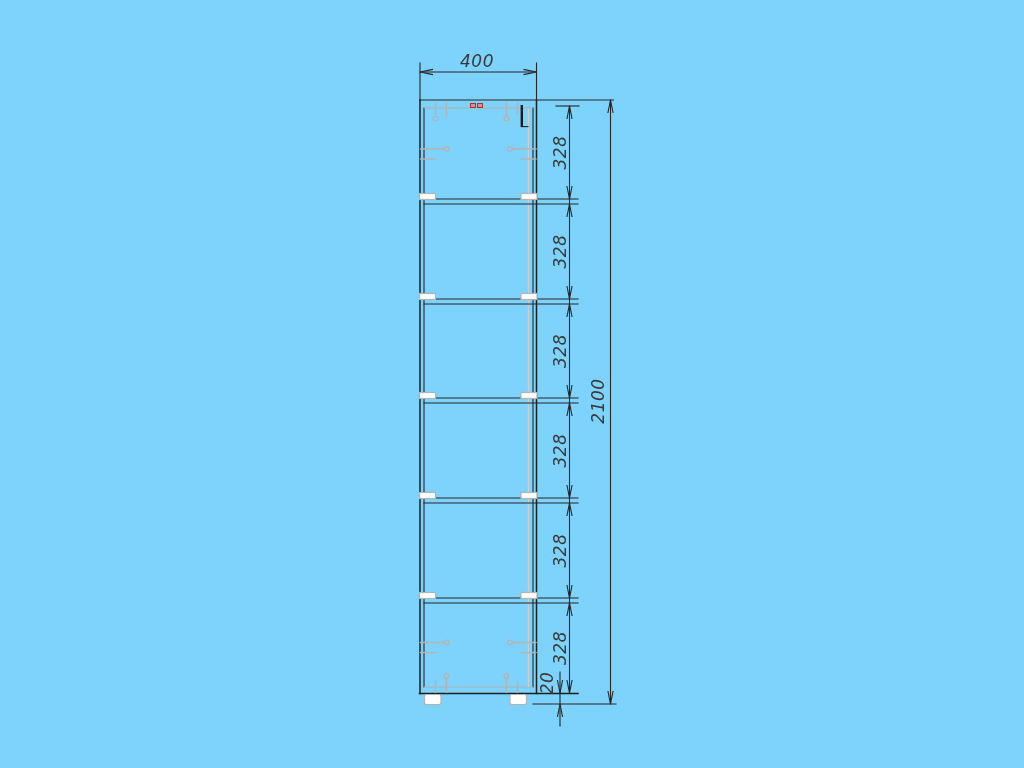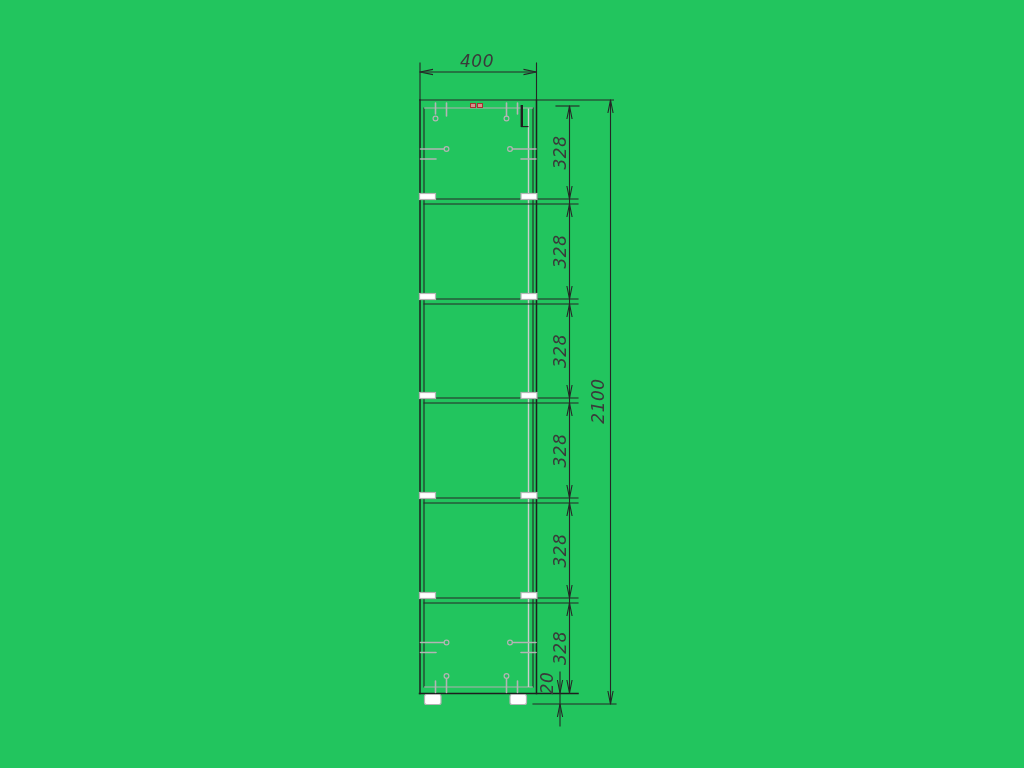--- a/index.html
+++ b/index.html
@@ -1,17 +1,17 @@
 <!DOCTYPE html>
 <html><head>
 <meta charset="utf-8">
 <style>
   html, body { margin: 0; padding: 0; background: #ffffff; }
   body { width: 1024px; height: 768px; overflow: hidden; }
-  .stage { position: relative; width: 1024px; height: 768px; background: #22c55e; }
+  .stage { position: relative; width: 1024px; height: 768px; background: #7dd3fc; }
   svg { display: block; }
   .ln   { stroke: #262626; stroke-width: 1.1; fill: none; stroke-linecap: square; }
   .ln2  { stroke: #1e1e1e; stroke-width: 1.5; fill: none; stroke-linecap: square; }
   .gray { stroke: #b0b0b0; stroke-width: 1.1; fill: none; }
   .faint{ stroke: #cccccc; stroke-width: 1.4; fill: none; }
   .hw   { stroke: #b4b4b4; stroke-width: 1.6; fill: none; stroke-linecap: round; }
   .hwc  { stroke: #b4b4b4; stroke-width: 1.2; fill: none; }
   .hwfill { fill: #ffffff; stroke: #b4b4b4; stroke-width: 1.2; }
   .arr  { stroke: #262626; stroke-width: 1.1; fill: none; stroke-linejoin: miter; }
   .dim-text { font-family: "DejaVu Sans", sans-serif; font-style: italic;

